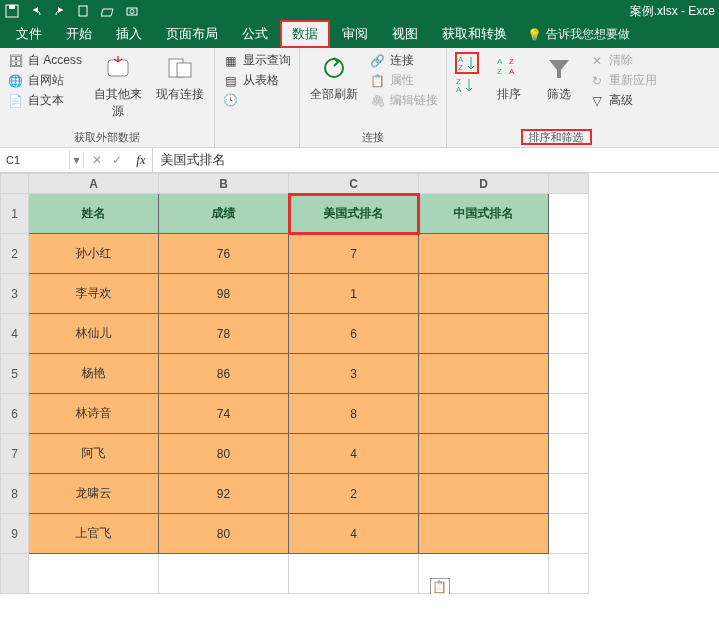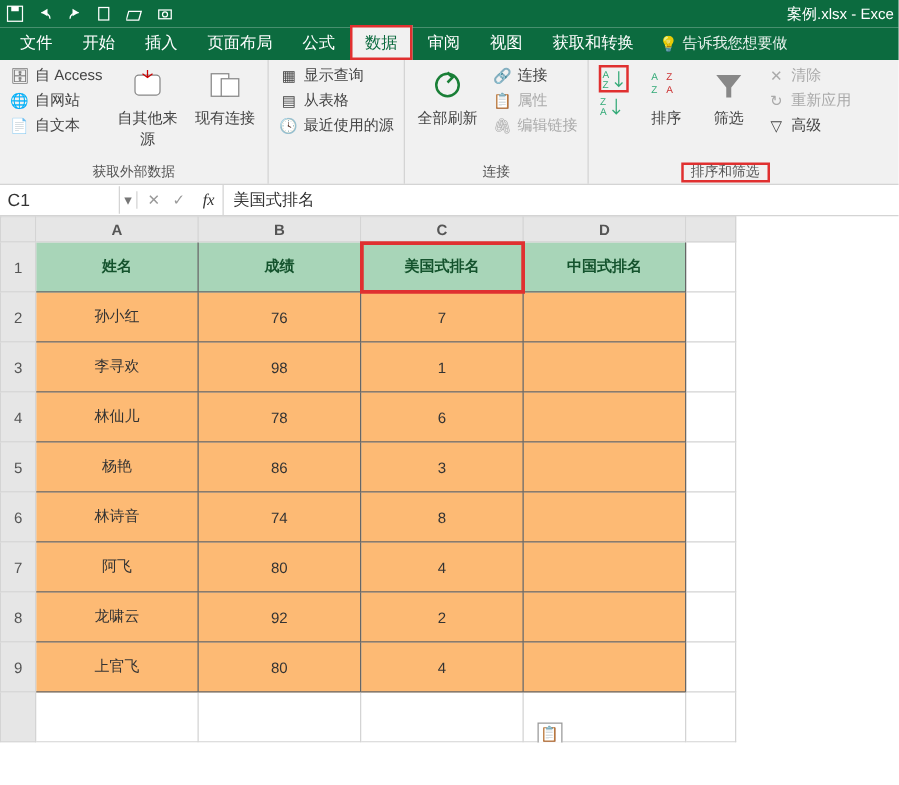--- a/index.html
+++ b/index.html
@@ -20,21 +20,21 @@
   .rg-body { display:flex; gap:10px; align-items:flex-start; }
   .stack { display:flex; flex-direction:column; gap:3px; }
   .stack-item { display:flex; align-items:center; gap:4px; font-size:12px; color:#444;}
   .big-btn { display:flex; flex-direction:column; align-items:center; gap:2px; width:52px; text-align:center; font-size:12px; color:#444; cursor:pointer; }
   .big-btn .icon-box { width:32px; height:32px; display:flex; align-items:center; justify-content:center; }
   .mini-icon { width:16px; height:16px; display:inline-flex; align-items:center; justify-content:center;}
   .sort-asc-highlight { border:2px solid #e03030; padding:0px; }
   .group-label-highlight { border:2px solid #e03030; padding:0 6px; }
   .disabled { color:#aaa; }
   .namebox-row { display:flex; align-items:center; border-bottom:1px solid #d4d4d4; height:25px; background:#fff;}
-  .name-box { width:96px; border-right:1px solid #d4d4d4; padding:3px 6px; font-size:14px;}
+  .name-box { width:70px; border-right:1px solid #d4d4d4; padding:3px 6px; font-size:11px;}
   .nb-dd { width:14px; text-align:center; border-right:1px solid #d4d4d4; color:#777; cursor:pointer;}
   .fx-controls { display:flex; gap:10px; padding:0 8px; color:#999; }
   .fx-label { font-style:italic; font-family: "Times New Roman", serif; font-size:13px; padding:0 6px;}
   .formula-bar { flex:1; padding:3px 8px; font-size:13px; border-left:1px solid #d4d4d4;}
   .sheet { position:relative; }
   table.grid { border-collapse:collapse; table-layout:fixed; }
   table.grid th, table.grid td { border:1px solid #d4d4d4; font-size:12px; }
   .corner { width:28px; height:20px; background:#e6e6e6; border:1px solid #ccc;}
   .colhdr { background:#e6e6e6; height:20px; text-align:center; color:#555;}
   .rowhdr { background:#e6e6e6; width:28px; text-align:center; color:#555;}
@@ -153,21 +153,20 @@
         <div class="stack-item">
             <span class="mini-icon">▦</span>
             <span>显示查询</span>
           </div>
         <div class="stack-item">
             <span class="mini-icon">▤</span>
             <span>从表格</span>
           </div>
         <div class="stack-item">
             <span class="mini-icon">🕓</span>
-            <span>最近使用的源</span>
           </div>
       </div>
     </div>
   </div>
 
   <div class="ribbon-group">
     <div class="rg-body">
       <div class="big-btn">
         <div class="icon-box">
             <svg width="28" height="28">

